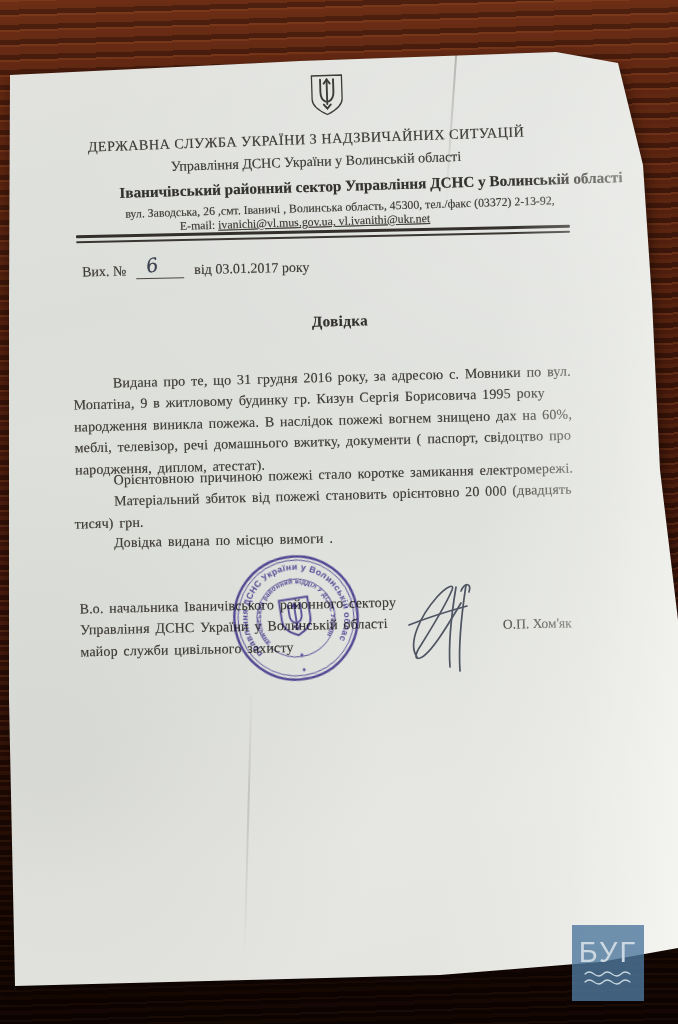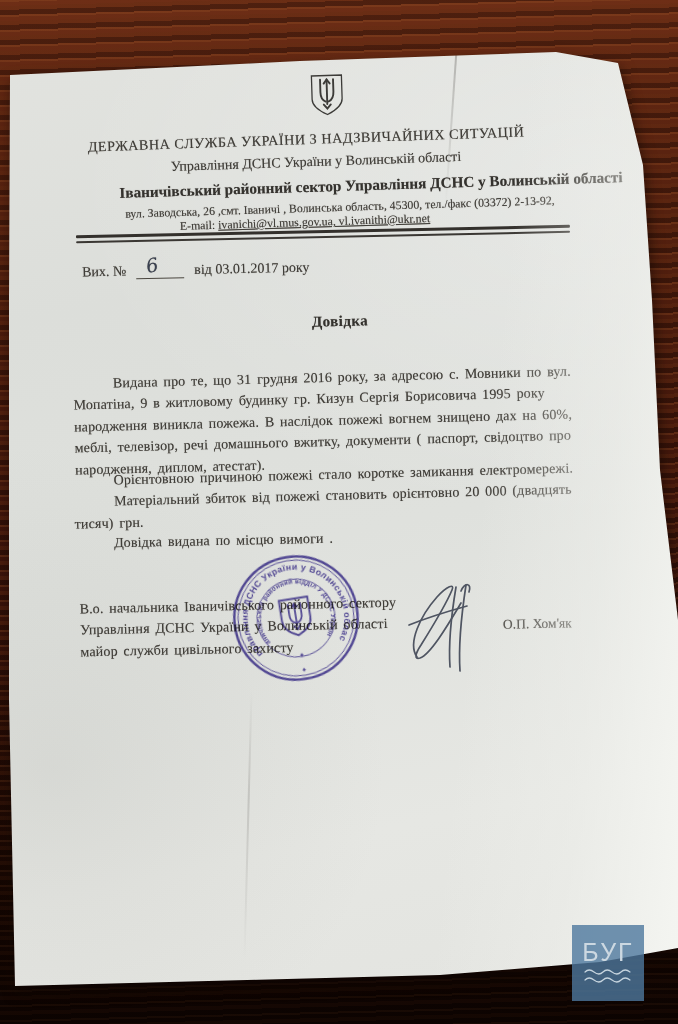--- a/index.html
+++ b/index.html
@@ -40,21 +40,21 @@
   .rule2{position:absolute;left:76px;top:230px;width:494px;}
   .rule2 .b1{height:3px;background:#33302c;border-radius:1px;}
   .rule2 .b2{height:2px;background:#3a3733;margin-top:2.5px;border-radius:1px;}
   .ref-row{display:flex;align-items:flex-end;gap:10px;font-size:14px;}
   .ref-slot{display:inline-block;width:48px;border-bottom:1.4px solid #4a463f;text-align:center;position:relative;height:20px;}
   .ref-num{position:absolute;left:10px;top:-4px;font-size:19px;font-style:italic;color:#3a4150;transform:rotate(-10deg);font-family:"DejaVu Serif",serif;}
   .stamp{position:absolute;left:219px;top:541px;width:154px;height:154px;transform:rotate(-9deg);mix-blend-mode:multiply;opacity:0.92;filter:blur(0.3px);}
   .sig{position:absolute;left:403px;top:577px;width:96px;height:100px;opacity:0.95;}
   .wm{position:absolute;left:572px;top:925px;width:72px;height:76px;background:rgba(78,120,158,0.80);
       display:flex;flex-direction:column;align-items:center;justify-content:center;gap:2px;}
-  .wm-text{font-family:"Liberation Sans",sans-serif;font-size:25px;letter-spacing:2px;color:#ccd8e1;line-height:1;}
+  .wm-text{font-family:"Liberation Sans",sans-serif;font-size:29px;letter-spacing:2px;color:#ccd8e1;line-height:1;}
   .email-u{text-decoration:underline;}
 </style>
 </head>
 <body>
 
 <div id="scene">
 
   <div class="shadow-wrap">
     <div id="paper">
 

